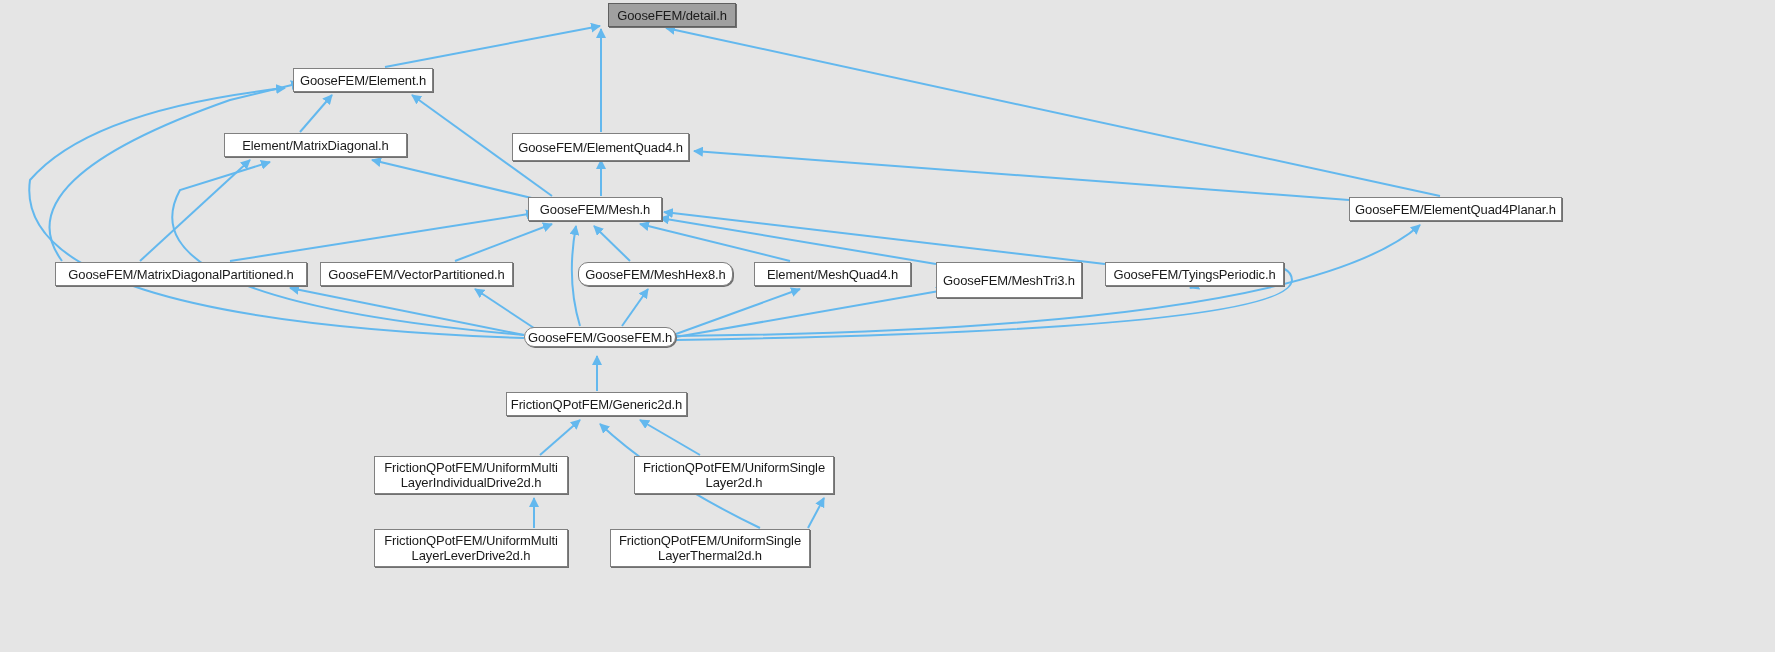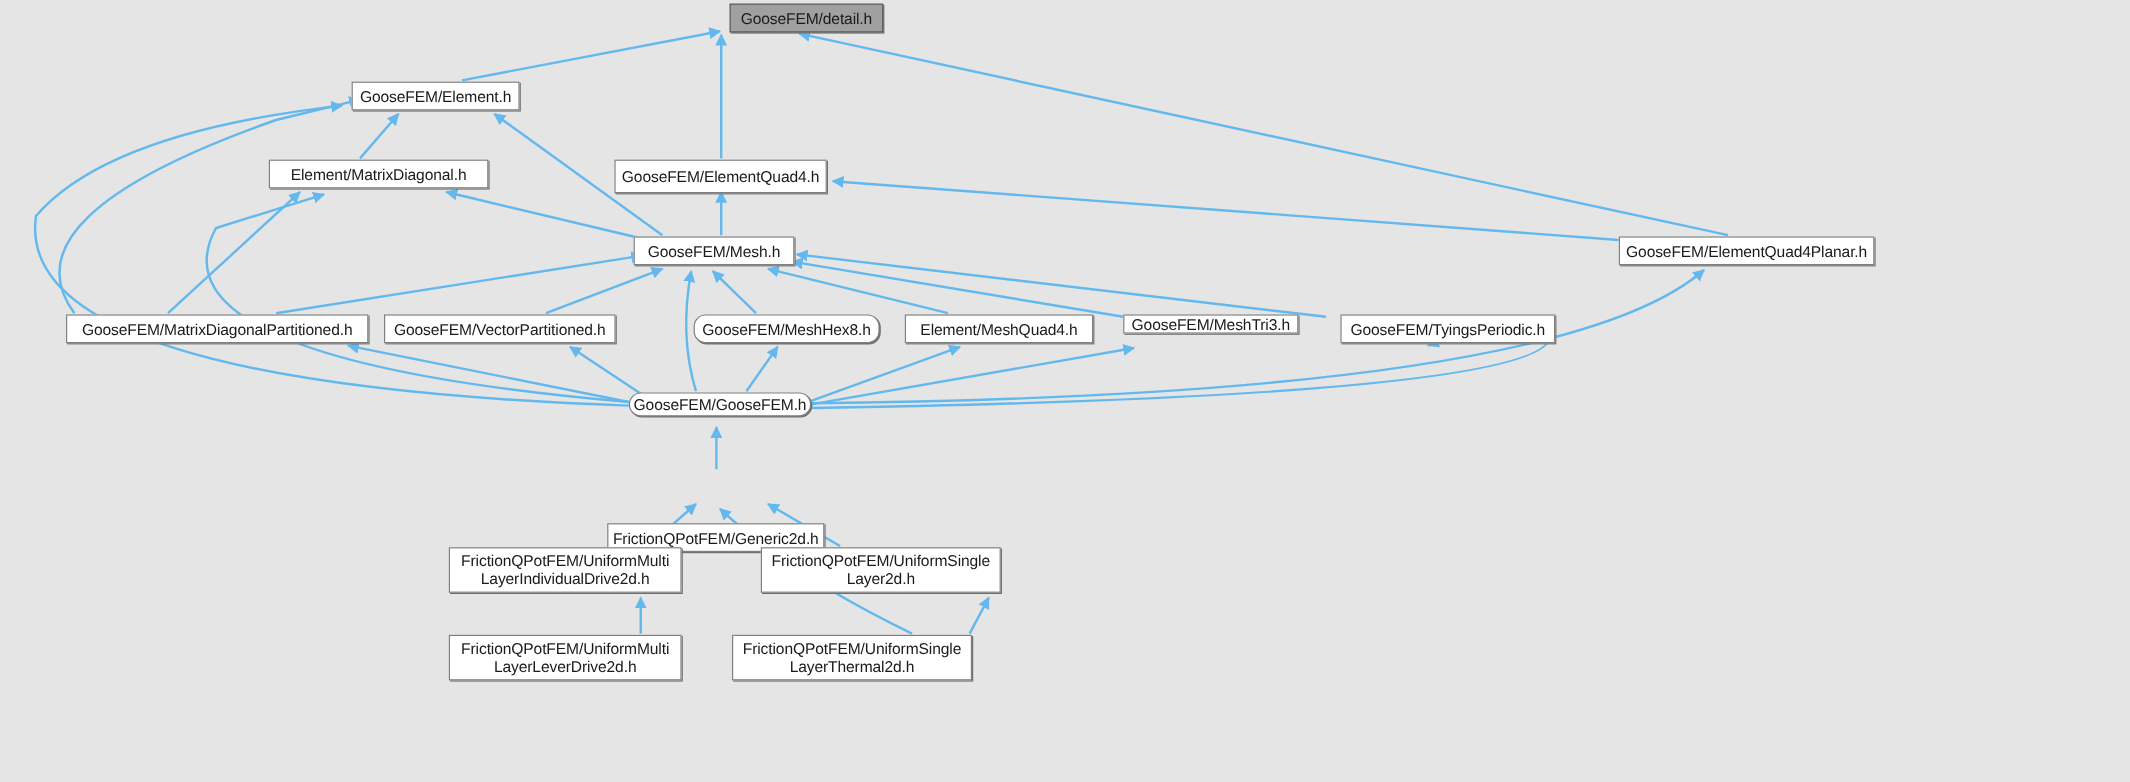--- a/index.html
+++ b/index.html
@@ -106,24 +106,24 @@
       <div class="node-box highlight" style="left: 608px; top: 3px; width: 128px; height: 24px;"><span class="node-label">GooseFEM/detail.h</span></div>
       <div class="node-box" style="left: 293px; top: 68px; width: 140px; height: 24px;"><span class="node-label">GooseFEM/Element.h</span></div>
       <div class="node-box" style="left: 224px; top: 133px; width: 183px; height: 24px;"><span class="node-label">Element/MatrixDiagonal.h</span></div>
       <div class="node-box" style="left: 512px; top: 133px; width: 177px; height: 28px;"><span class="node-label">GooseFEM/ElementQuad4.h</span></div>
       <div class="node-box" style="left: 528px; top: 197px; width: 134px; height: 24px;"><span class="node-label">GooseFEM/Mesh.h</span></div>
       <div class="node-box" style="left: 1349px; top: 197px; width: 213px; height: 24px;"><span class="node-label">GooseFEM/ElementQuad4Planar.h</span></div>
       <div class="node-box" style="left: 55px; top: 262px; width: 252px; height: 24px;"><span class="node-label">GooseFEM/MatrixDiagonalPartitioned.h</span></div>
       <div class="node-box" style="left: 320px; top: 262px; width: 193px; height: 24px;"><span class="node-label">GooseFEM/VectorPartitioned.h</span></div>
       <div class="node-box" style="left: 578px; top: 262px; width: 155px; height: 24px; border-radius: 10px;"><span class="node-label">GooseFEM/MeshHex8.h</span></div>
       <div class="node-box" style="left: 754px; top: 262px; width: 157px; height: 24px;"><span class="node-label">Element/MeshQuad4.h</span></div>
-      <div class="node-box" style="left: 936px; top: 262px; width: 146px; height: 16px;"><span class="node-label">GooseFEM/MeshTri3.h</span></div>
-      <div class="node-box" style="left: 1105px; top: 262px; width: 179px; height: 24px; margin-left: 12px;"><span class="node-label">GooseFEM/TyingsPeriodic.h</span></div>
+      <div class="node-box" style="left: 936px; top: 262px; width: 146px; height: 36px;"><span class="node-label">GooseFEM/MeshTri3.h</span></div>
+      <div class="node-box" style="left: 1105px; top: 262px; width: 179px; height: 24px;"><span class="node-label">GooseFEM/TyingsPeriodic.h</span></div>
       <div class="node-box" style="left: 524px; top: 327px; width: 152px; height: 20px; border-radius: 10px;"><span class="node-label">GooseFEM/GooseFEM.h</span></div>
-      <div class="node-box" style="left: 506px; top: 392px; width: 181px; height: 24px; margin-top: 44px;"><span class="node-label">FrictionQPotFEM/Generic2d.h</span></div>
+      <div class="node-box" style="left: 506px; top: 392px; width: 181px; height: 24px;"><span class="node-label">FrictionQPotFEM/Generic2d.h</span></div>
       <div class="node-box" style="left: 374px; top: 456px; width: 194px; height: 38px;"><span class="node-label">FrictionQPotFEM/UniformMulti
 LayerIndividualDrive2d.h</span></div>
       <div class="node-box" style="left: 634px; top: 456px; width: 200px; height: 38px;"><span class="node-label">FrictionQPotFEM/UniformSingle
 Layer2d.h</span></div>
       <div class="node-box" style="left: 374px; top: 529px; width: 194px; height: 38px;"><span class="node-label">FrictionQPotFEM/UniformMulti
 LayerLeverDrive2d.h</span></div>
       <div class="node-box" style="left: 610px; top: 529px; width: 200px; height: 38px;"><span class="node-label">FrictionQPotFEM/UniformSingle
 LayerThermal2d.h</span></div>
     </div>
 

